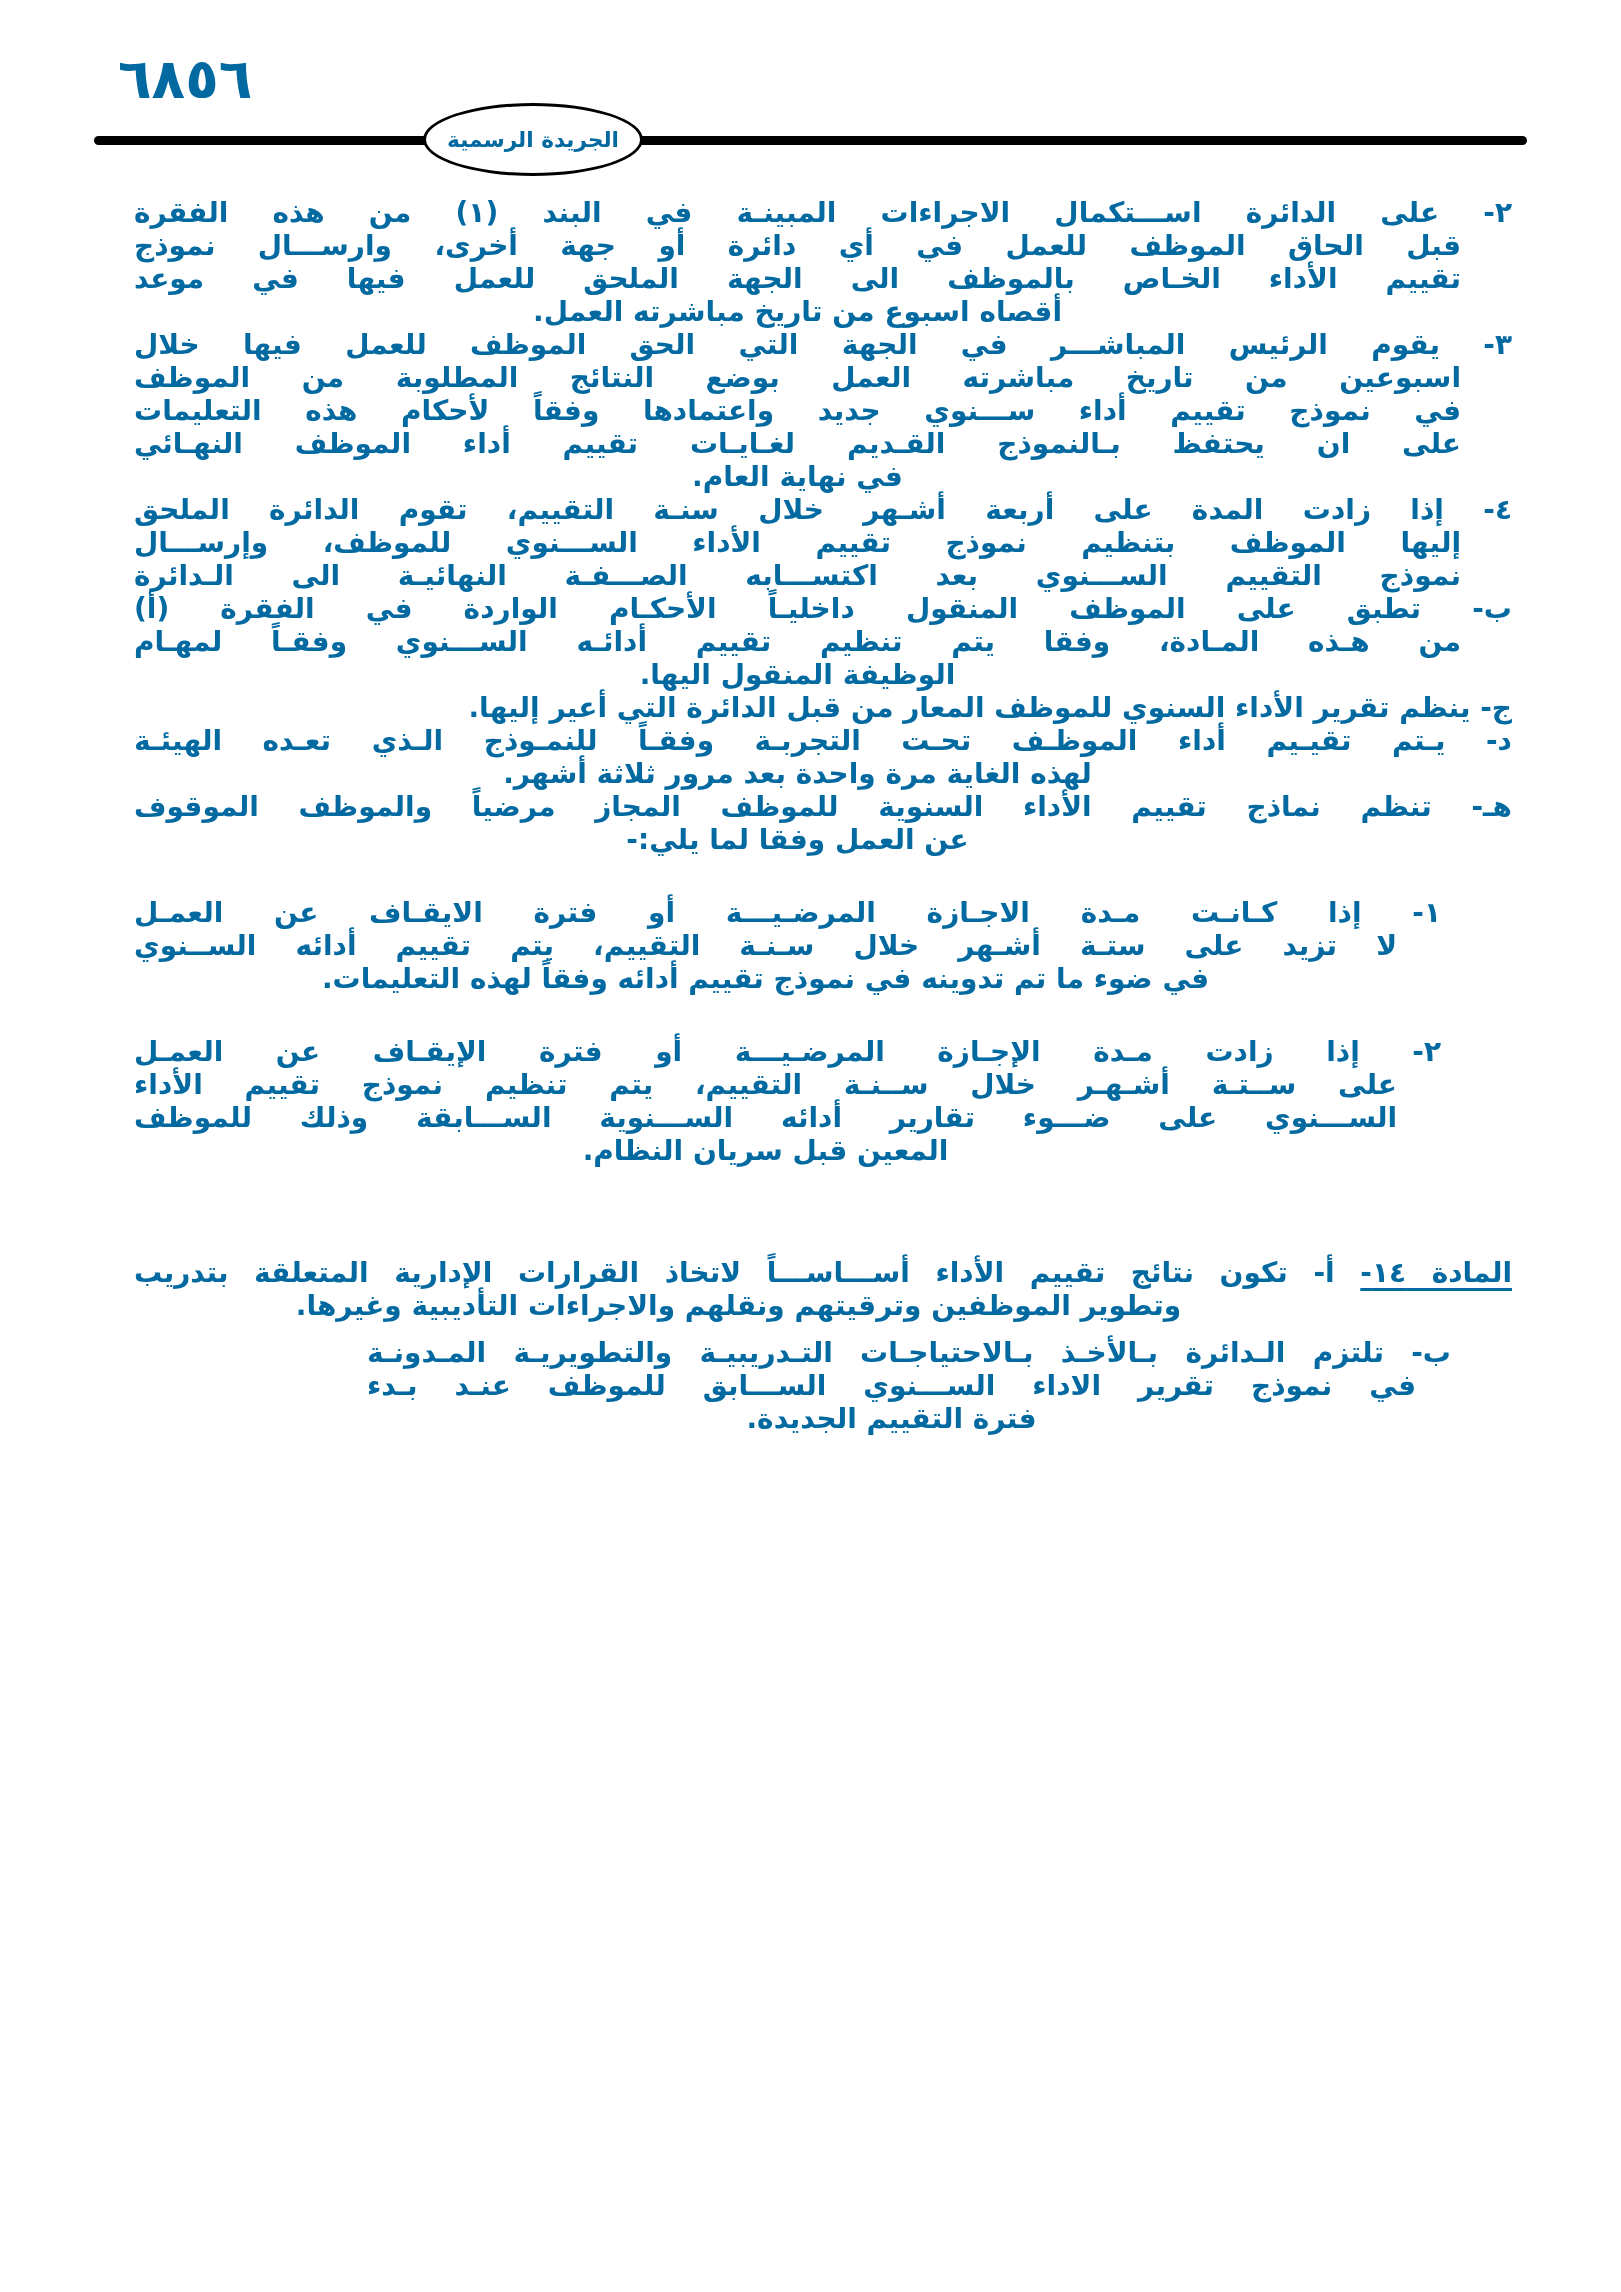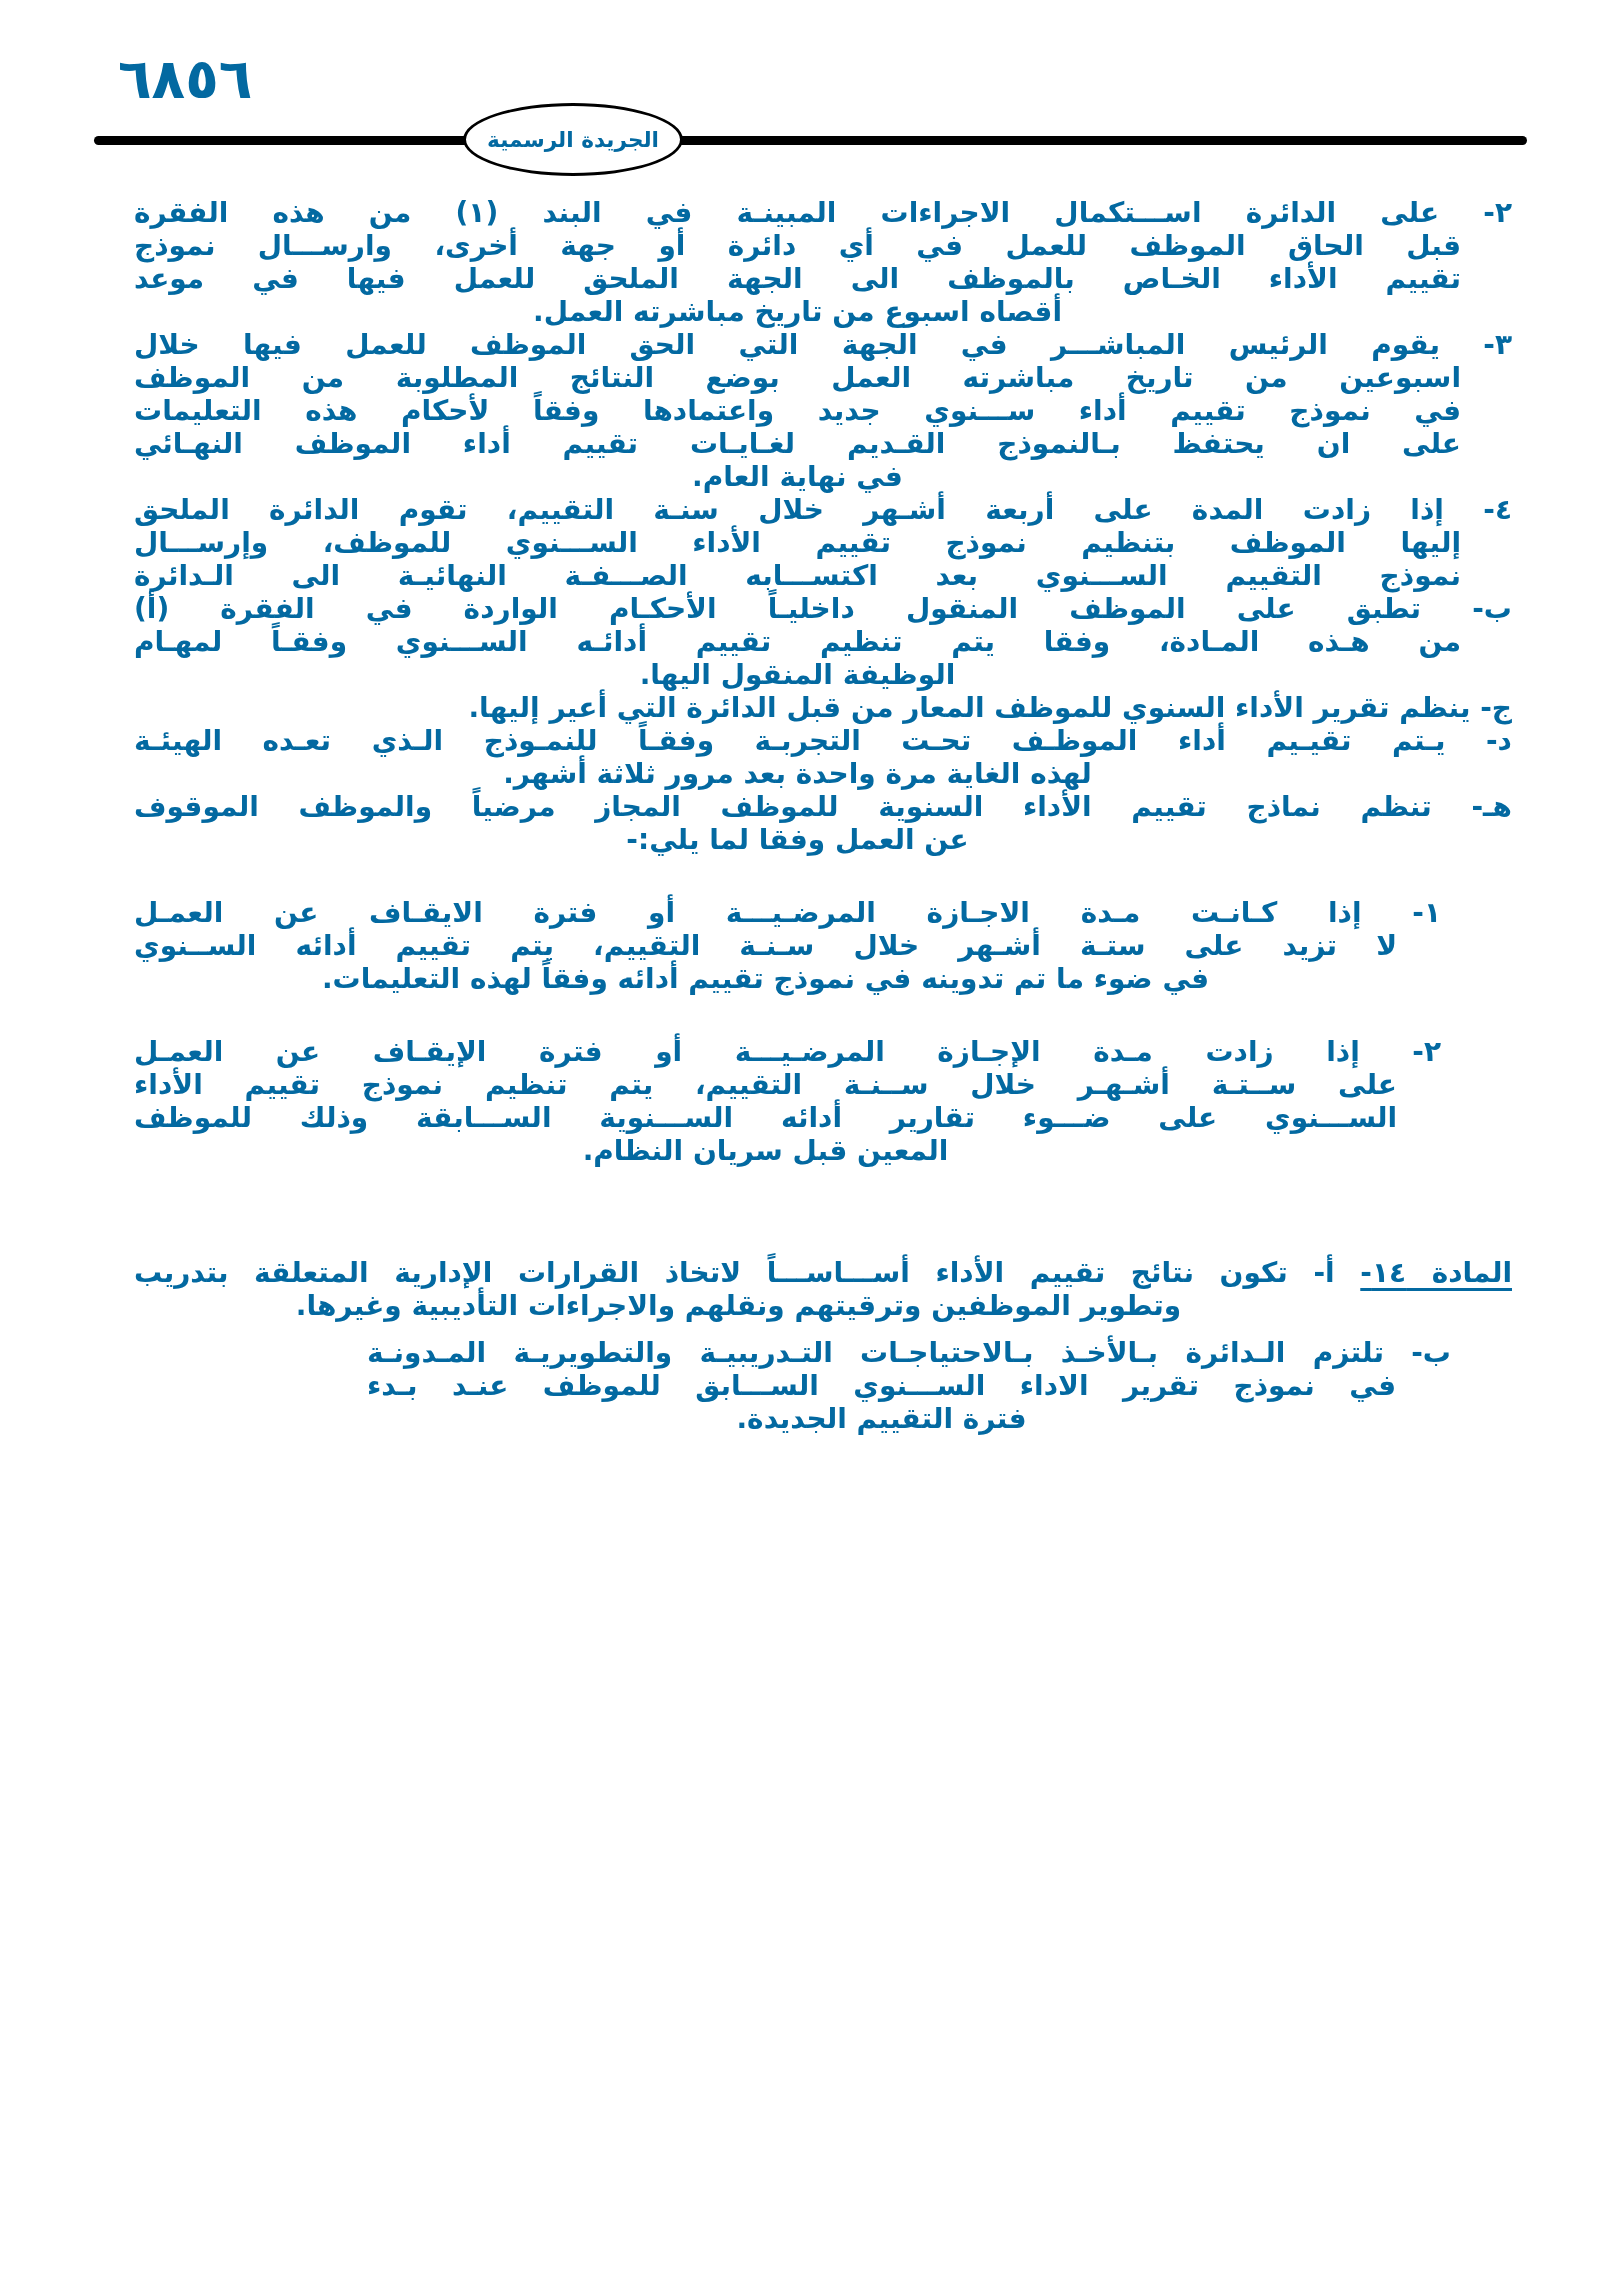--- a/index.html
+++ b/index.html
@@ -31,21 +31,21 @@
     top: 136px;
     left: 94px;
     width: 1433px;
     height: 8.8px;
     background: #000;
     border-radius: 4.9px;
   }
   .banner {
     position: absolute;
     top: 103px;
-    left: 463px;
+    left: 423px;
     width: 220px;
     height: 73px;
     background: #fff;
     border: 3.9px solid #000;
     border-radius: 50%;
     display: flex;
     align-items: center;
     justify-content: center;
   }
   .banner-title {
@@ -75,21 +75,21 @@
   }
   
   .l1 .line:not(:first-child) { margin-right: 51px; }
   .l2 { margin-right: 71px; margin-top: 40px; }
   .l2 .line:not(:first-child) { margin-right: 44px; }
   .start-last .line.last { text-align-last: start; }
 
   .article-a { margin-top: 89px; }
   .article-a .line:not(:first-child) { margin-right: 169px; }
   .article-b { margin-top: 13.7px; margin-right: 61px; margin-left: 233px; }
-  .article-b .line:not(:first-child) { margin-right: 55px; }
+  .article-b .line:not(:first-child) { margin-right: 35px; }
 
   .u {
     text-decoration: underline;
     text-decoration-thickness: 2.9px;
     text-underline-offset: 5.9px;
   }
 </style>
 </head>
 <body>
 

